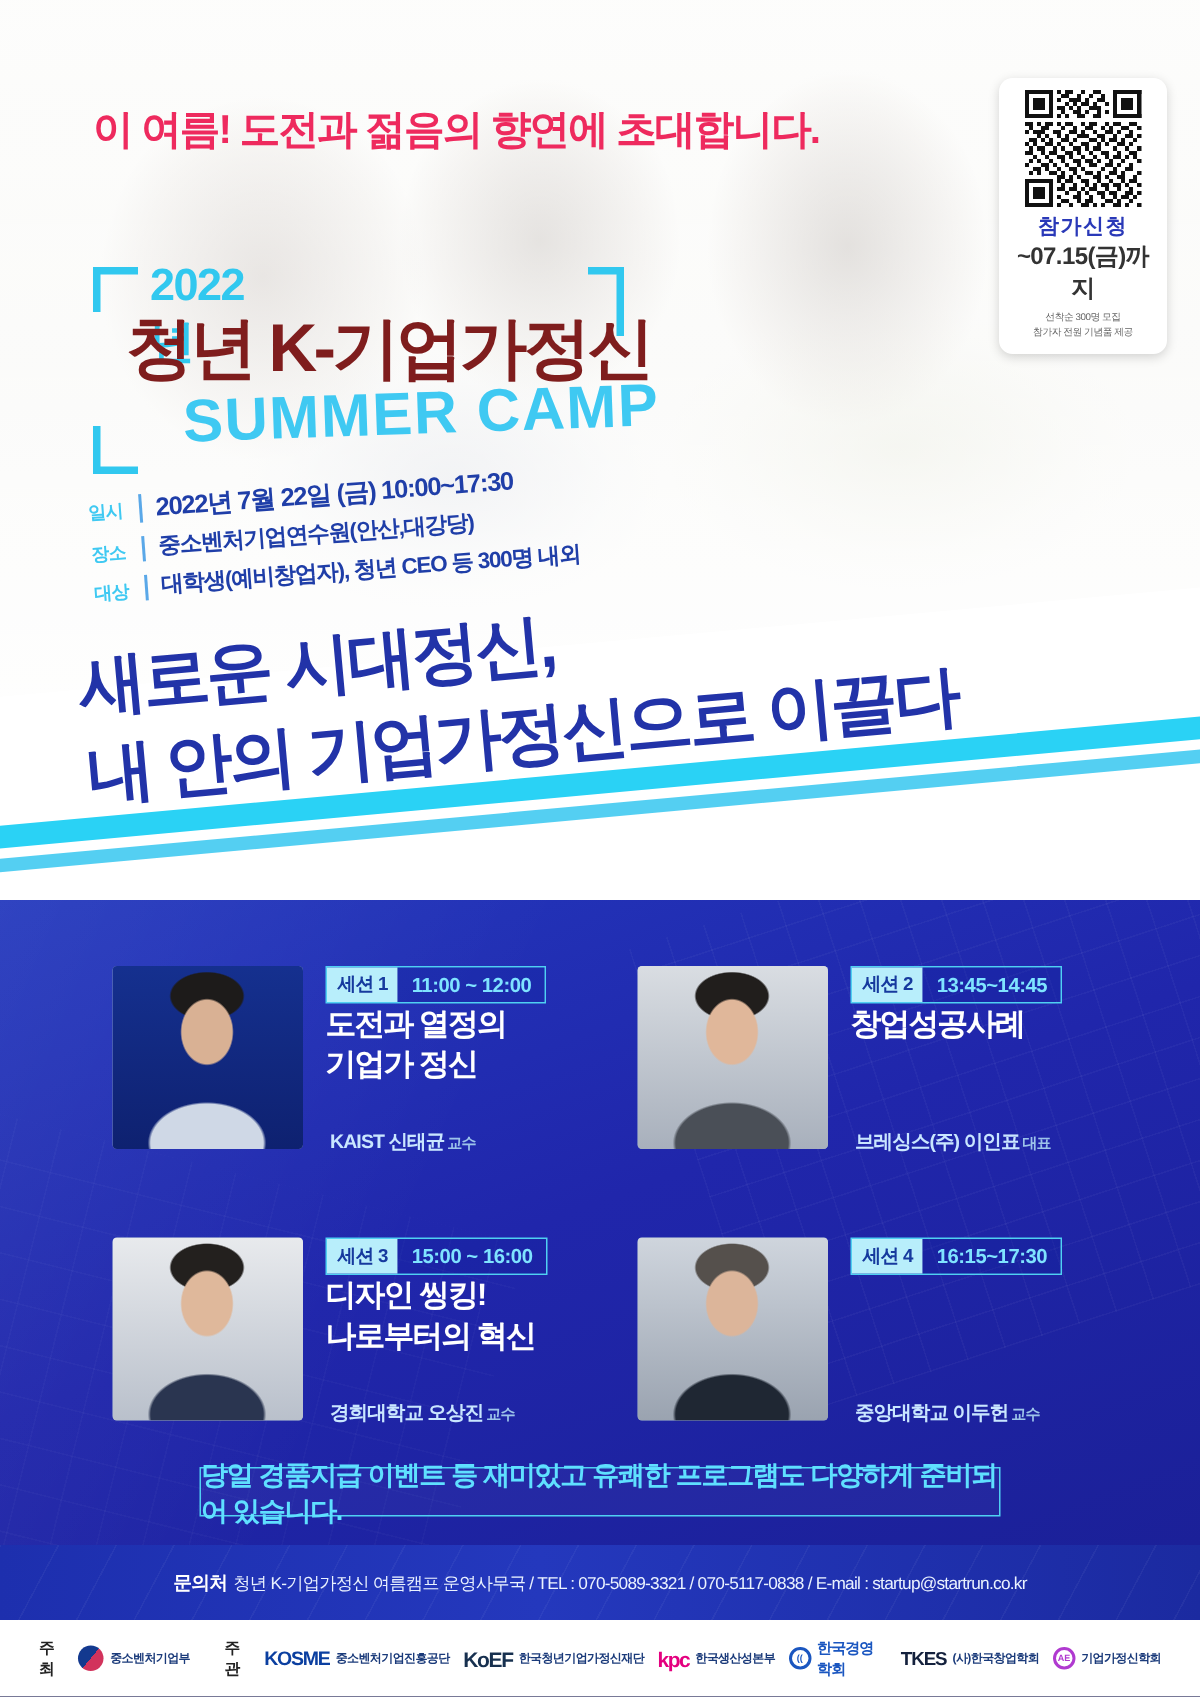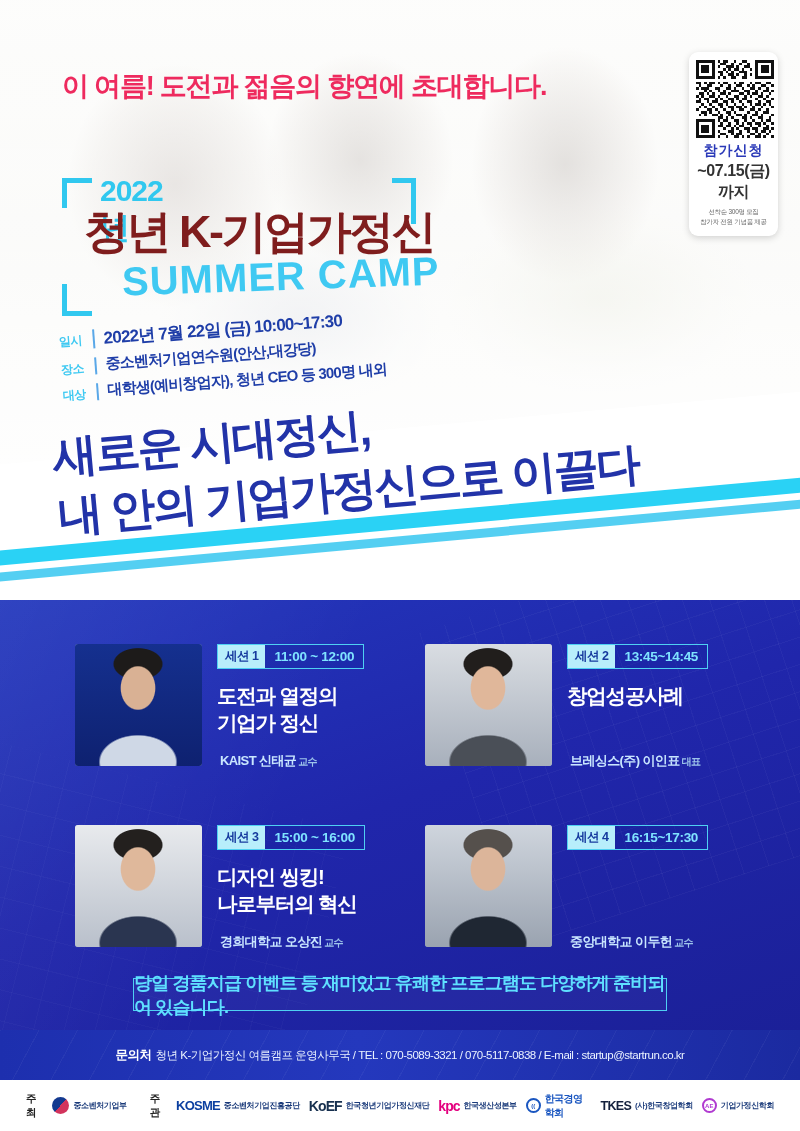--- a/index.html
+++ b/index.html
@@ -108,21 +108,21 @@
   .slogan{
     position:absolute; left:50px; top:428px; z-index:7;
     transform:rotate(-5.2deg); transform-origin:left top;
     font-size:45px; font-weight:bold; color:#2233a8; letter-spacing:-2.5px;
     line-height:1.32; white-space:nowrap;
   }
 
   
   .qr-card{
     position:absolute; right:22px; top:52px; z-index:8;
-    width:89px; background:#fff; border-radius:9px; padding:8px 7px 9px;
+    width:112px; background:#fff; border-radius:9px; padding:8px 7px 9px;
     box-shadow:0 2px 7px rgba(0,0,0,.17); text-align:center;
   }
   .qr-img{ width:78px; height:78px; margin:0 auto 4px; display:block; }
   .qr-t1{ font-size:14px; font-weight:bold; color:#2a39b8; letter-spacing:1px; }
   .qr-t2{ font-size:16px; font-weight:bold; color:#333; margin-top:1px; letter-spacing:-.4px;}
   .qr-t3{ font-size:6.5px; color:#666; margin-top:4px; line-height:1.5; letter-spacing:-.3px;}
 
   
   .mid-sec{
     position:absolute; left:0; top:600px; width:800px; height:430px; overflow:hidden;
@@ -170,21 +170,21 @@
   .badge-row{ display:flex; align-items:stretch; border:1px solid #4fd0f2; width:fit-content; }
   .badge-n{
     background:#b8eefb; color:#163a9e; font-size:12.5px; font-weight:bold;
     padding:3px 7px; letter-spacing:-.5px; display:flex; align-items:center;
   }
   .badge-t{
     background:rgba(10,30,150,.25); color:#7fe3ff; font-size:13.5px; font-weight:bold;
     padding:3px 9px; letter-spacing:-.3px; display:flex; align-items:center;
   }
   .sess-title{
-    margin-top:13px; font-size:20.5px; font-weight:bold; color:#fff;
+    font-size:20.5px; font-weight:bold; color:#fff;
     letter-spacing:-1.2px; line-height:1.34;
   }
   .sess-spk{
     position:absolute; left:3px; top:108px; font-size:13px; font-weight:bold;
     color:#c9e6ff; letter-spacing:-.6px; white-space:nowrap;
   }
   .sess-spk .role{ font-size:10px; font-weight:bold; color:#9dc4ea; margin-left:2px; }
 
   
   .note{

